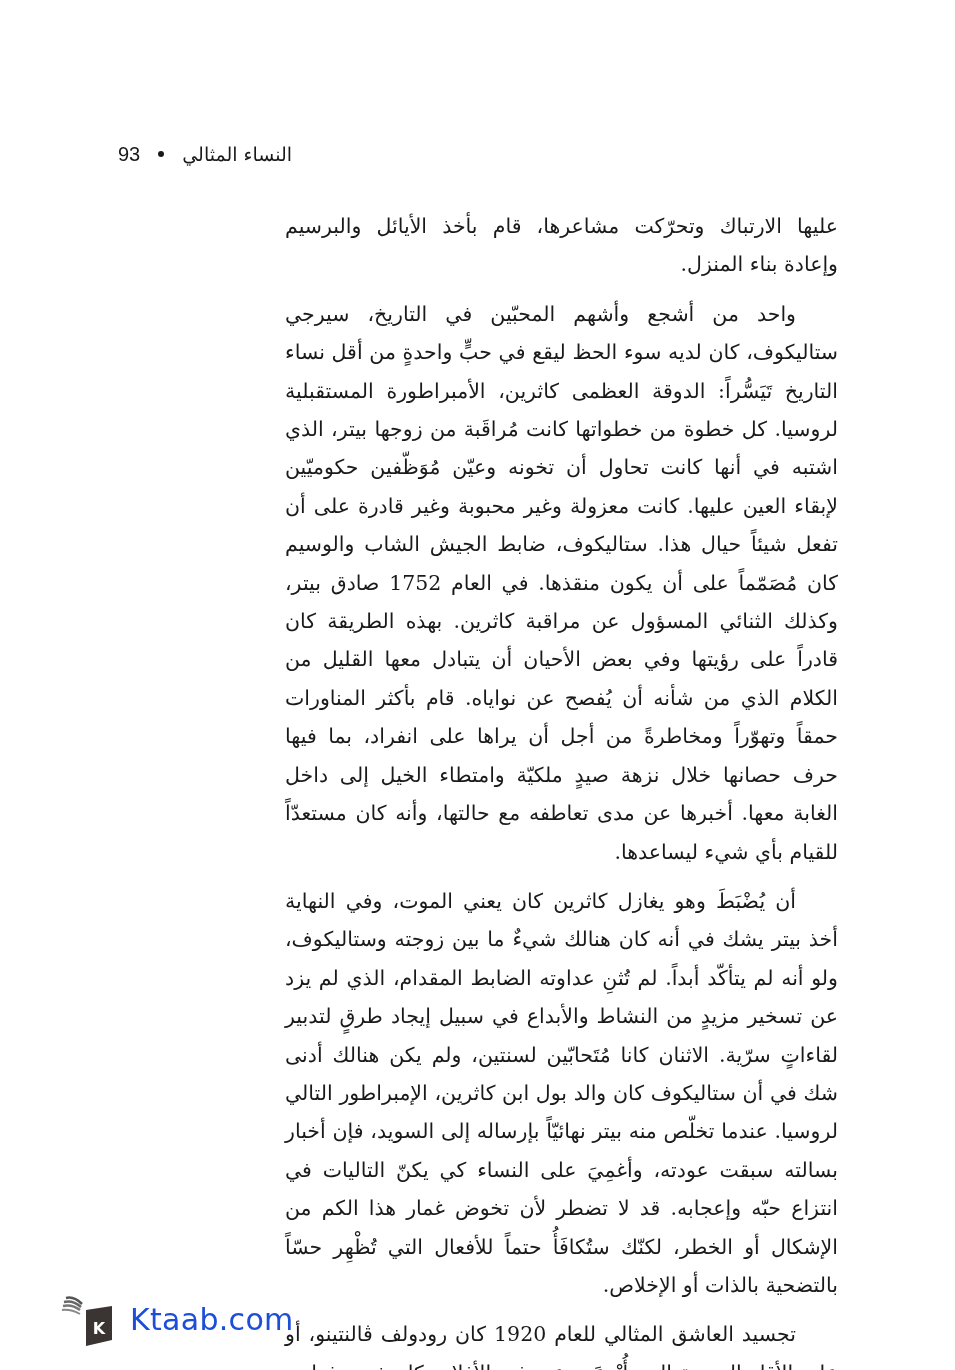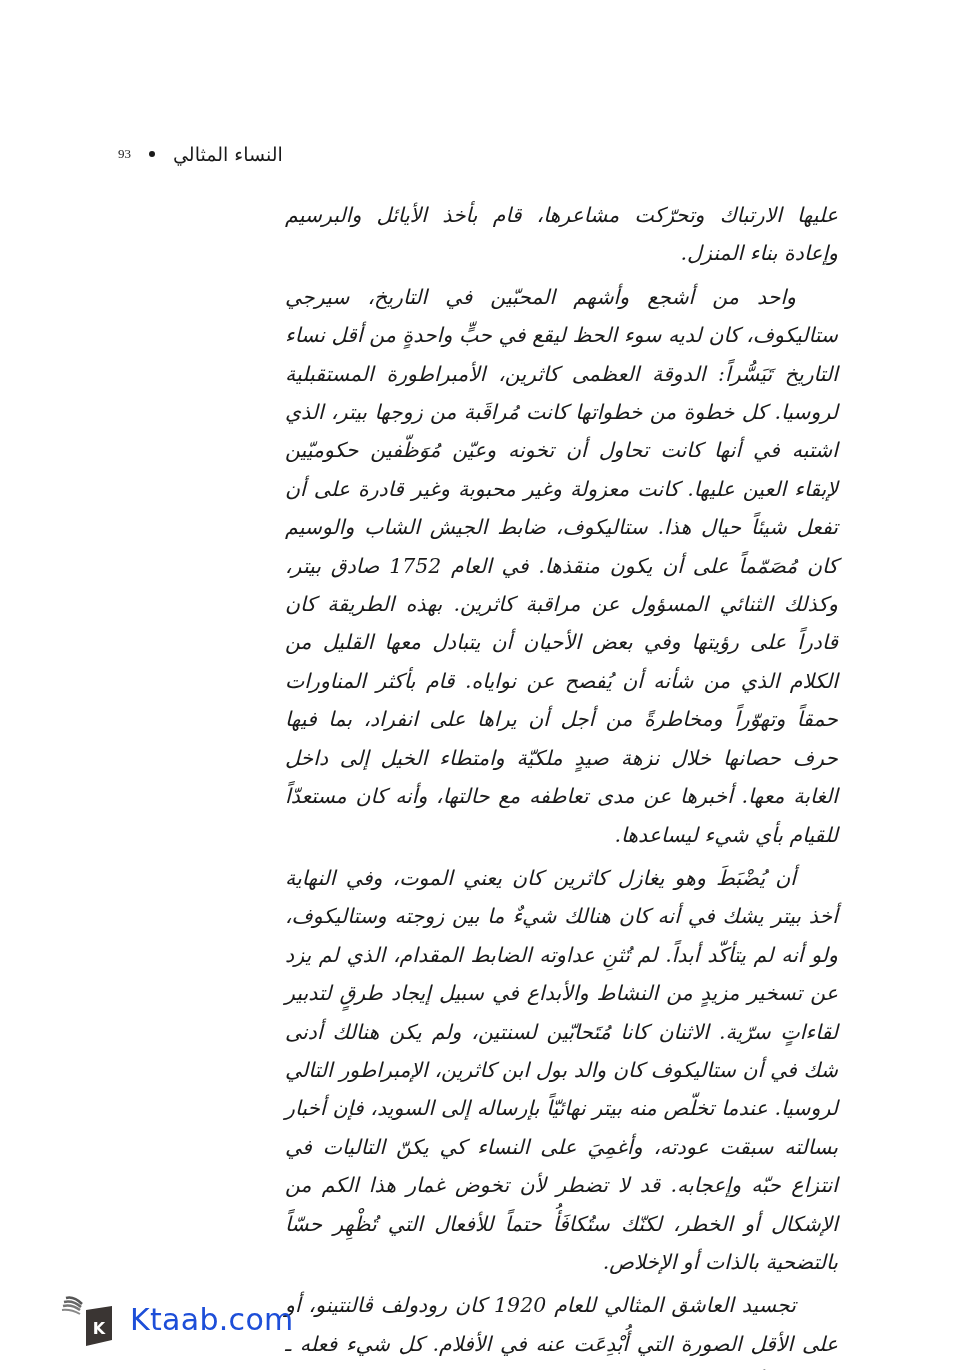--- a/index.html
+++ b/index.html
@@ -1,22 +1,22 @@
 <!DOCTYPE html>
 <html><head>
 <meta charset="utf-8">
 <style>
   html, body { margin: 0; padding: 0; background: #ffffff; }
   body { width: 955px; height: 1370px; position: relative; overflow: hidden; font-family: "DejaVu Serif", "Liberation Serif", serif; color: #1a1a1a; }
   .running-head { position: absolute; top: 138px; left: 118px; height: 32px; display: flex; align-items: center; direction: ltr; font-size: 19px; }
-  .page-num { font-family: Liberation Serif, serif; font-size: 13px; }
+  .page-num { font-family: Liberation Sans, sans-serif; font-size: 20px; }
   .bullet { display: inline-block; width: 6px; height: 6px; border-radius: 50%; background: #1a1a1a; margin: 0 18px 0 18px; }
   .head-title { direction: rtl; font-size: 19px; }
   .body-text { position: absolute; top: 196px; left: 285px; width: 553px; direction: rtl; text-align: justify; text-align-last: right; font-size: 20.5px; line-height: 38.4px; }
-  .para { margin: 0 0 5px 0; text-indent: 0; font-style: italic; }
+  .para { margin: 11px 0 5px 0; text-indent: 0; }
   .para.indent { text-indent: 42px; }
   .para.first { text-indent: 0; }
   .logo { position: absolute; left: 52px; top: 1290px; display: flex; align-items: center; direction: ltr; }
   .logo-icon { width: 62px; height: 58px; position: relative; }
   .logo-text { font-family: "DejaVu Sans", sans-serif; font-size: 30px; color: #1d4ed8; margin-left: 16px; letter-spacing: 0.3px; }
 </style>
 </head>
 <body>
 
 <div class="running-head">

